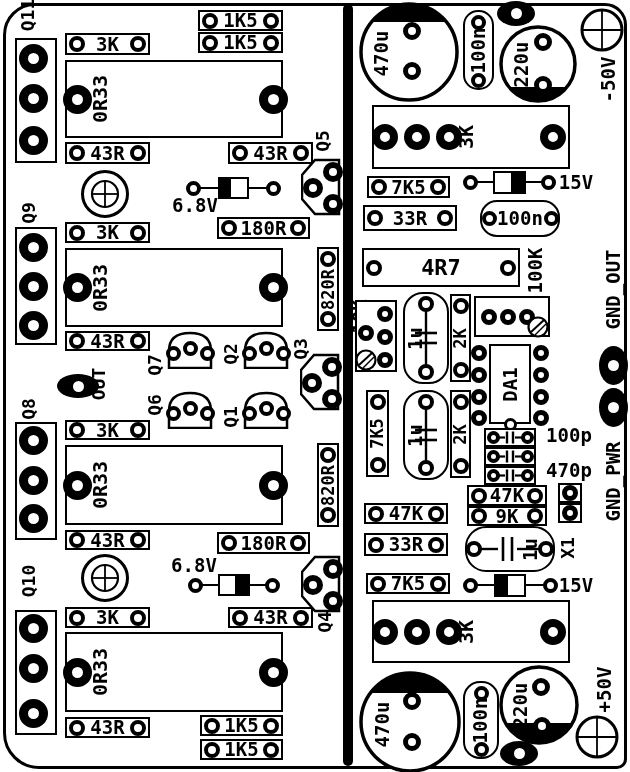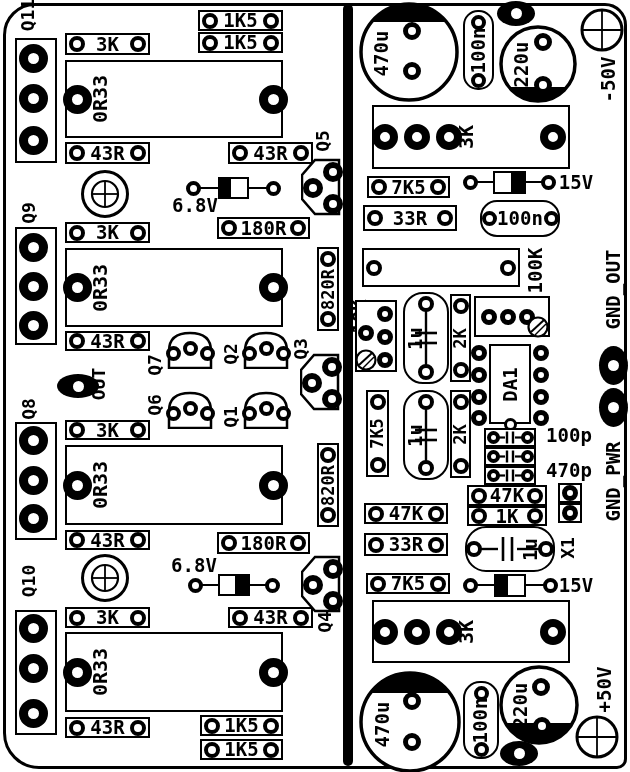--- a/index.html
+++ b/index.html
@@ -371,20 +371,23 @@
     </div>
     <div class="c box" style="left: 480px; top: 200px; width: 80px; height: 37px; border-radius: 17px;"></div>
     <div class="c pad" style="left: 481.5px; top: 211px; width: 15px; height: 15px; border-width: 4.5px;"></div>
     <div class="c pad" style="left: 543.5px; top: 211px; width: 15px; height: 15px; border-width: 4.5px;"></div>
     <div class="c lbl" style="left: 490px; top: 200px; width: 60px; height: 37px; font-size: 19px;">
       <span>100n</span>
     </div>
     <div class="c box" style="left: 362px; top: 248px; width: 158px; height: 39px;"></div>
     <div class="c pad" style="left: 366px; top: 259.5px; width: 16px; height: 16px; border-width: 4.5px;"></div>
     <div class="c pad" style="left: 500px; top: 259.5px; width: 16px; height: 16px; border-width: 4.5px;"></div>
+    <div class="c lbl" style="left: 378px; top: 248px; width: 126px; height: 39px; font-size: 22px;">
+      <span>4R7</span>
+    </div>
     <div class="c lbl v" style="left: 524px; top: 240px; width: 24px; height: 60px; font-size: 19px;">
       <span>100K</span>
     </div>
     <div class="c box" style="left: 474px; top: 296px; width: 76px; height: 41px;"></div>
     <div class="c pad" style="left: 481px; top: 309px; width: 16px; height: 16px; border-width: 5px;"></div>
     <div class="c pad" style="left: 500px; top: 309px; width: 16px; height: 16px; border-width: 5px;"></div>
     <div class="c pad" style="left: 519px; top: 309px; width: 16px; height: 16px; border-width: 5px;"></div>
     <div class="c" style="left: 527px; top: 316px; width: 22px; height: 22px;">
       <svg width="22" height="22" viewBox="0 0 22 22">
         <circle cx="11" cy="11" r="9.5" fill="#fff" stroke="#000" stroke-width="2.2"></circle>
@@ -506,21 +509,21 @@
     <div class="c box" style="left: 467px; top: 485px; width: 80px; height: 21px;"></div>
     <div class="c pad" style="left: 471px; top: 487.5px; width: 16px; height: 16px; border-width: 4.5px;"></div>
     <div class="c pad" style="left: 527px; top: 487.5px; width: 16px; height: 16px; border-width: 4.5px;"></div>
     <div class="c lbl" style="left: 483px; top: 485px; width: 48px; height: 21px; font-size: 19px;">
       <span>47K</span>
     </div>
     <div class="c box" style="left: 467px; top: 506px; width: 80px; height: 20px;"></div>
     <div class="c pad" style="left: 471px; top: 508px; width: 16px; height: 16px; border-width: 4.5px;"></div>
     <div class="c pad" style="left: 527px; top: 508px; width: 16px; height: 16px; border-width: 4.5px;"></div>
     <div class="c lbl" style="left: 483px; top: 506px; width: 48px; height: 20px; font-size: 19px;">
-      <span>1K</span>
+      <span>9K</span>
     </div>
     <div class="c box" style="left: 558px; top: 483px; width: 24px; height: 20px;"></div>
     <div class="c pad" style="left: 562px; top: 485px; width: 16px; height: 16px; border-width: 5.5px;"></div>
     <div class="c box" style="left: 558px; top: 503px; width: 24px; height: 20px;"></div>
     <div class="c pad" style="left: 562px; top: 505px; width: 16px; height: 16px; border-width: 5.5px;"></div>
     <div class="c box" style="left: 364px; top: 503px; width: 84px; height: 21px;"></div>
     <div class="c pad" style="left: 368px; top: 505.5px; width: 16px; height: 16px; border-width: 4.5px;"></div>
     <div class="c pad" style="left: 428px; top: 505.5px; width: 16px; height: 16px; border-width: 4.5px;"></div>
     <div class="c lbl" style="left: 380px; top: 503px; width: 52px; height: 21px; font-size: 19px;">
       <span>47K</span>

